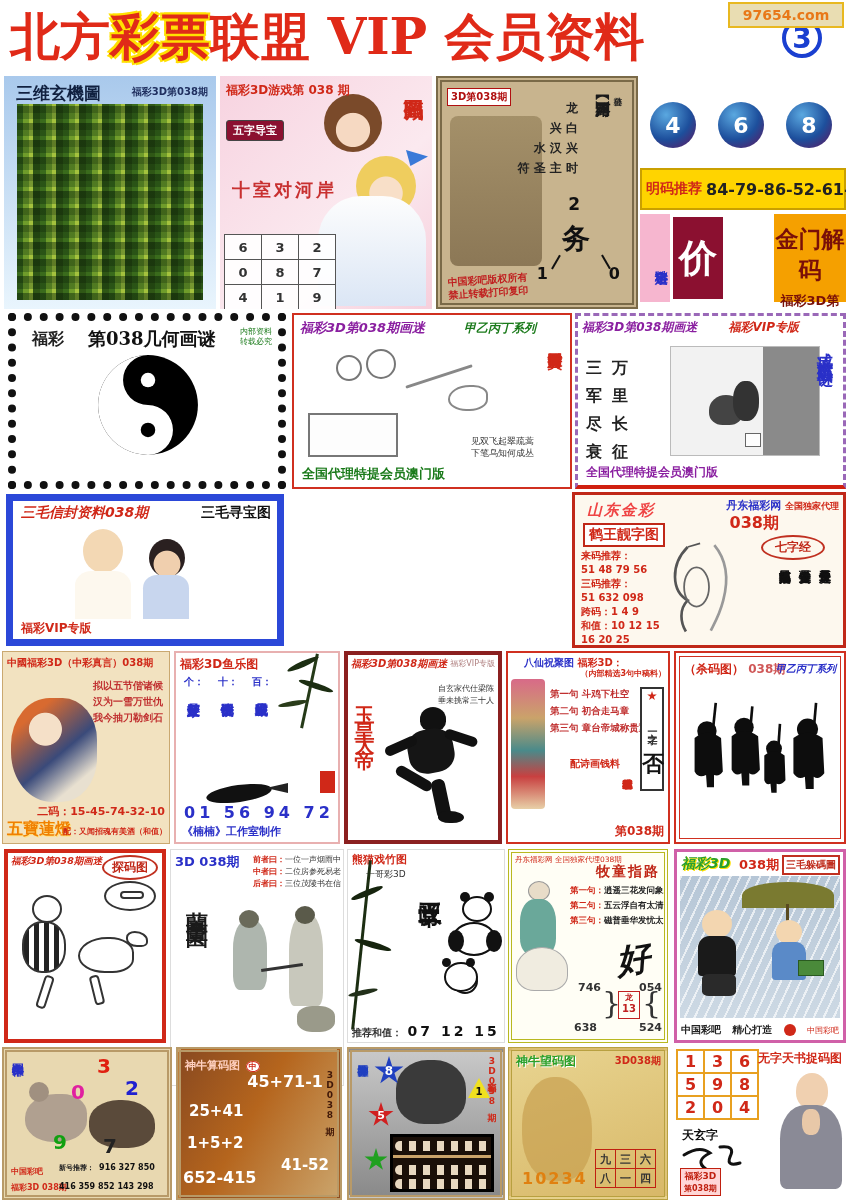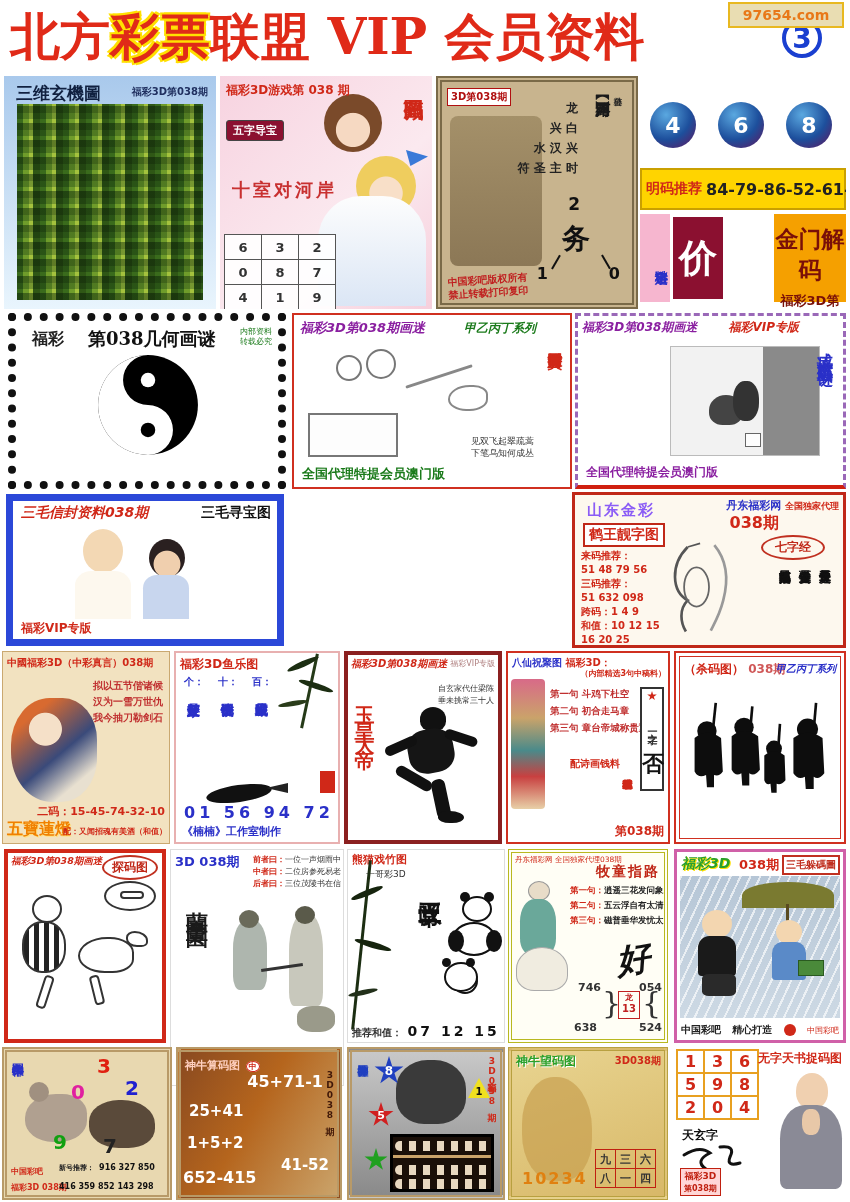--- a/index.html
+++ b/index.html
@@ -135,20 +135,26 @@
     <div class="abs" style="right:36px;bottom:28px;font-size:9px;color:#333;text-align:right;line-height:12px;">
       <div>见双飞起翠疏蒿</div>
       <div>下笔乌知何成丛</div>
     </div>
     <div class="abs b" style="left:8px;bottom:4px;font-size:13px;color:#1a7a1a;">全国代理特提会员澳门版</div>
   </div>
 
   <div class="panel" style="left:575px;top:313px;width:271px;height:176px;background:#fff;border:3px dashed #9a68b8;border-bottom:4px solid #d02010;">
     <div class="abs b" style="left:4px;top:3px;font-size:12px;color:#8a1fa0;font-style:italic;">福彩3D第038期画迷</div>
     <div class="abs b" style="right:44px;top:3px;font-size:12px;color:#d02818;font-style:italic;">福彩VIP专版</div>
+    <div class="abs b" style="left:8px;top:38px;font-size:16px;color:#222;line-height:28px;letter-spacing:10px;">
+      <div>三万</div>
+      <div>军里</div>
+      <div>尽长</div>
+      <div>衰征</div>
+    </div>
     <div class="abs" style="left:92px;top:30px;width:150px;height:110px;background:linear-gradient(90deg,#f2f2f2 0 62%,#8a8a8a 62%);border:1px solid #bbb;">
       <div class="abs" style="left:38px;top:48px;width:34px;height:30px;background:#444;border-radius:50% 50% 40% 40%;"></div>
       <div class="abs" style="left:62px;top:34px;width:26px;height:40px;background:#333;border-radius:45%;"></div>
       <div class="abs" style="left:74px;bottom:8px;width:16px;height:14px;background:#fdfdfd;border:1px solid #666;"></div>
     </div>
     <div class="abs b vtext" style="right:8px;top:24px;height:140px;font-size:16px;color:#2a30c8;letter-spacing:3px;">成语玄机版画谜</div>
     <div class="abs b" style="left:8px;bottom:4px;font-size:12px;color:#8a1fa0;">全国代理特提会员澳门版</div>
   </div>
 
   <div class="panel" style="left:6px;top:494px;width:278px;height:152px;background:#fff;border:7px solid #2b48d8;">
@@ -163,21 +169,21 @@
     <div class="abs b" style="left:8px;bottom:2px;font-size:12px;color:#d02818;">福彩VIP专版</div>
   </div>
 
 
   <div class="panel" style="left:572px;top:492px;width:274px;height:156px;background:#fdf8ee;border:3px solid #c02818;">
     <div class="abs b" style="right:4px;top:3px;font-size:11px;">
       <span style="color:#2a30c8;">丹东福彩网</span>
       <span style="color:#d02818;font-size:9px;">全国独家代理</span>
     </div>
     <div class="abs b" style="right:64px;top:18px;font-size:16px;color:#d02818;">038期</div>
-    <div class="abs b serif" style="left:12px;top:6px;font-size:15px;color:#8b5cf6;letter-spacing:2px;">山东金彩</div>
+    <div class="abs b serif" style="left:12px;top:6px;font-size:15px;color:#ef4444;letter-spacing:2px;font-style:italic;">山东金彩</div>
     <div class="abs b" style="left:8px;top:28px;font-size:14px;color:#d02818;border:2px solid #c02818;padding:1px 4px;background:#fff;">鹤王靓字图</div>
     <div class="abs b" style="left:6px;top:54px;font-size:10px;color:#d02818;line-height:14px;">
       <div>来码推荐：</div>
       <div>51 48 79 56</div>
       <div>三码推荐：</div>
       <div>51 632 098</div>
       <div>跨码：1 4 9</div>
       <div>和值：10 12 15</div>
       <div>16 20 25</div>
     </div>
@@ -254,21 +260,21 @@
       <div class="abs" style="left:26px;top:22px;width:46px;height:44px;background:#151515;border-radius:40%;transform:rotate(-10deg);"></div>
       <div class="abs" style="left:2px;top:34px;width:34px;height:10px;background:#111;border-radius:5px;transform:rotate(-24deg);"></div>
       <div class="abs" style="left:62px;top:26px;width:34px;height:10px;background:#111;border-radius:5px;transform:rotate(18deg);"></div>
       <div class="abs" style="left:12px;top:66px;width:40px;height:11px;background:#111;border-radius:6px;transform:rotate(30deg);"></div>
       <div class="abs" style="left:52px;top:72px;width:14px;height:40px;background:#111;border-radius:6px;transform:rotate(-12deg);"></div>
       <div class="abs" style="left:56px;top:104px;width:26px;height:12px;background:#111;border-radius:40% 60% 50% 50%;"></div>
     </div>
   </div>
 
   <div class="panel" style="left:506px;top:651px;width:164px;height:193px;background:#fff;border:2px solid #d03020;">
-    <div class="abs b" style="left:4px;top:3px;font-size:10px;white-space:nowrap;">
+    <div class="abs b" style="left:16px;top:3px;font-size:10px;white-space:nowrap;">
       <span style="color:#2a30c8;">八仙祝聚图</span>
       <span style="color:#d02818;">福彩3D：</span>
     </div>
     <div class="abs b" style="right:2px;top:15px;font-size:8px;color:#d02818;">（内部精选3句中稿料）</div>
     <div class="abs" style="left:3px;top:26px;width:34px;height:130px;background:linear-gradient(180deg,#d86a88,#caa36a 30%,#4a8a8a 55%,#c84040 75%,#e8d0a8);border-radius:4px;"></div>
     <div class="abs b" style="left:42px;top:32px;font-size:9.5px;color:#c03030;line-height:17px;white-space:nowrap;">
       <div>第一句 斗鸡下杜空</div>
       <div>第二句 初合走马章</div>
       <div>第三句 章台帝城称贵重</div>
     </div>

